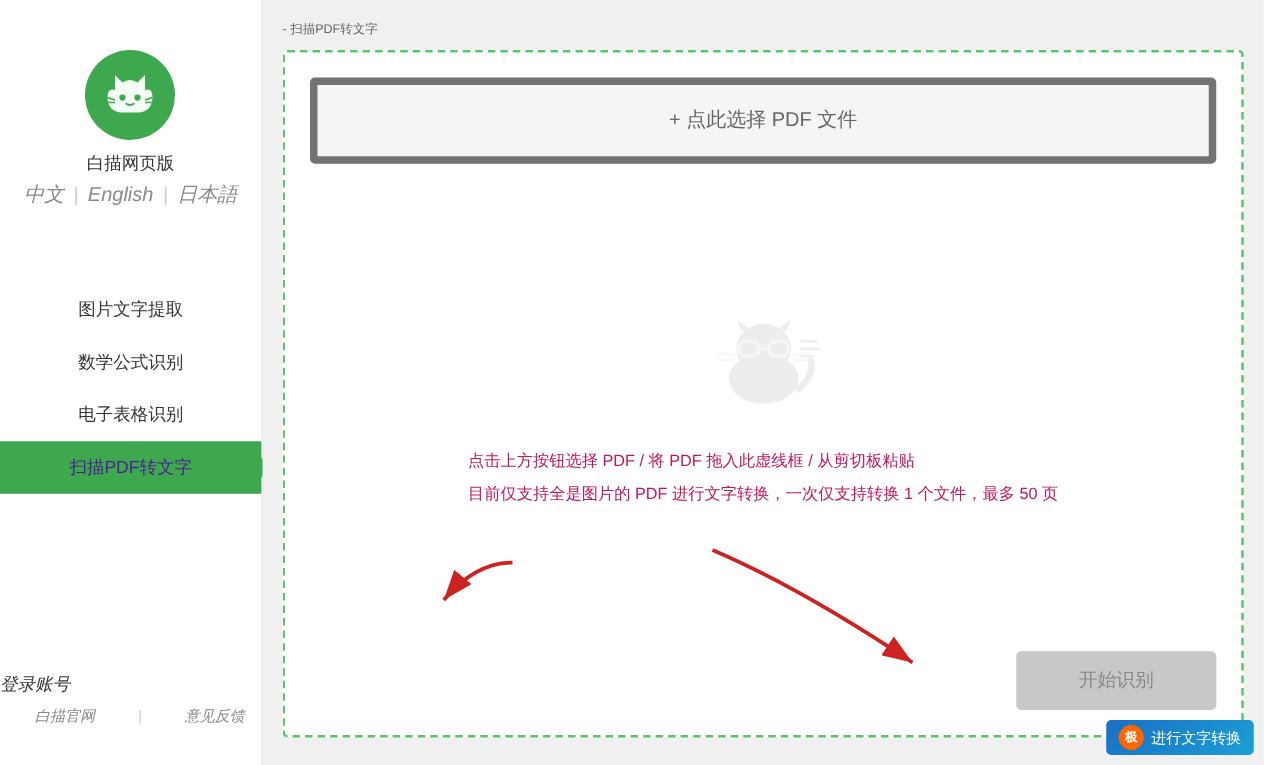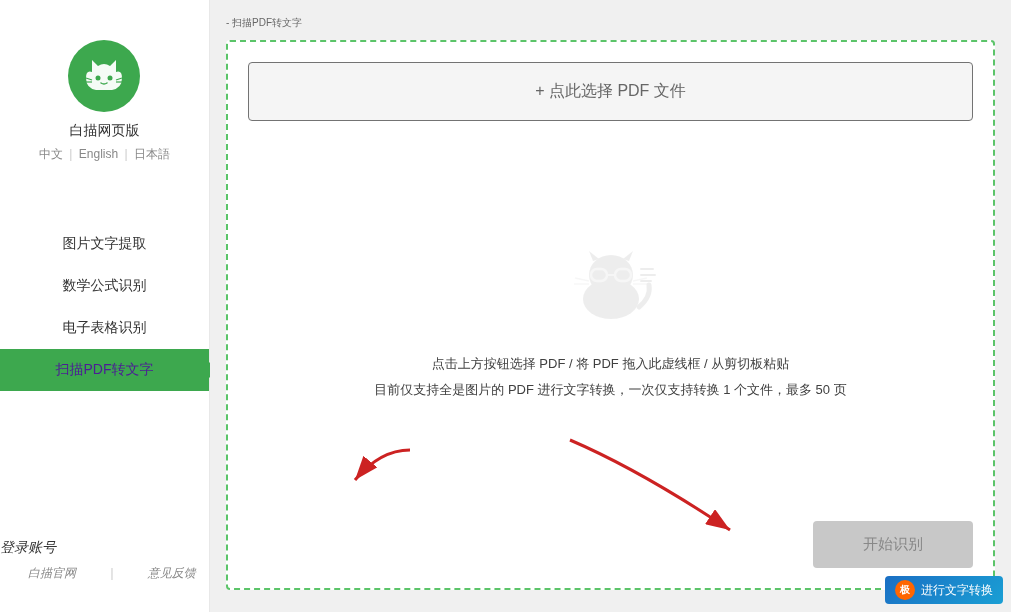--- a/index.html
+++ b/index.html
@@ -44,22 +44,23 @@
       margin-bottom: 10px;
     }
 
     .logo-text {
       font-size: 14px;
       color: #333;
       margin-bottom: 6px;
     }
 
     .lang-links {
-      font-size: 12px;
+      font-size: 16px;
       color: #888;
+      font-style: italic;
     }
 
     .lang-links span {
       cursor: pointer;
     }
 
     .lang-links .sep {
       margin: 0 3px;
       color: #ccc;
     }
@@ -152,21 +153,21 @@
       padding: 20px;
       height: calc(100% - 30px);
       display: flex;
       flex-direction: column;
       align-items: stretch;
       position: relative;
     }
 
     .upload-btn {
       background: #f5f5f5;
-      border: 1px solid #737373;
+      border: 6px solid #737373;
       border-radius: 4px;
       padding: 18px;
       text-align: center;
       font-size: 16px;
       color: #666;
       cursor: pointer;
       margin-bottom: 20px;
     }
 
     .drop-area {
@@ -177,23 +178,22 @@
       justify-content: center;
       padding-bottom: 60px;
     }
 
     .cat-icon {
       margin-bottom: 20px;
       opacity: 0.25;
     }
 
     .drop-hint {
-      text-align: center;
       font-size: 13px;
-      color: #404040;
+      color: #be185d;
       line-height: 2;
     }
 
     .start-btn-area {
       position: absolute;
       bottom: 20px;
       right: 20px;
       padding-left: 29px;
     }
 

